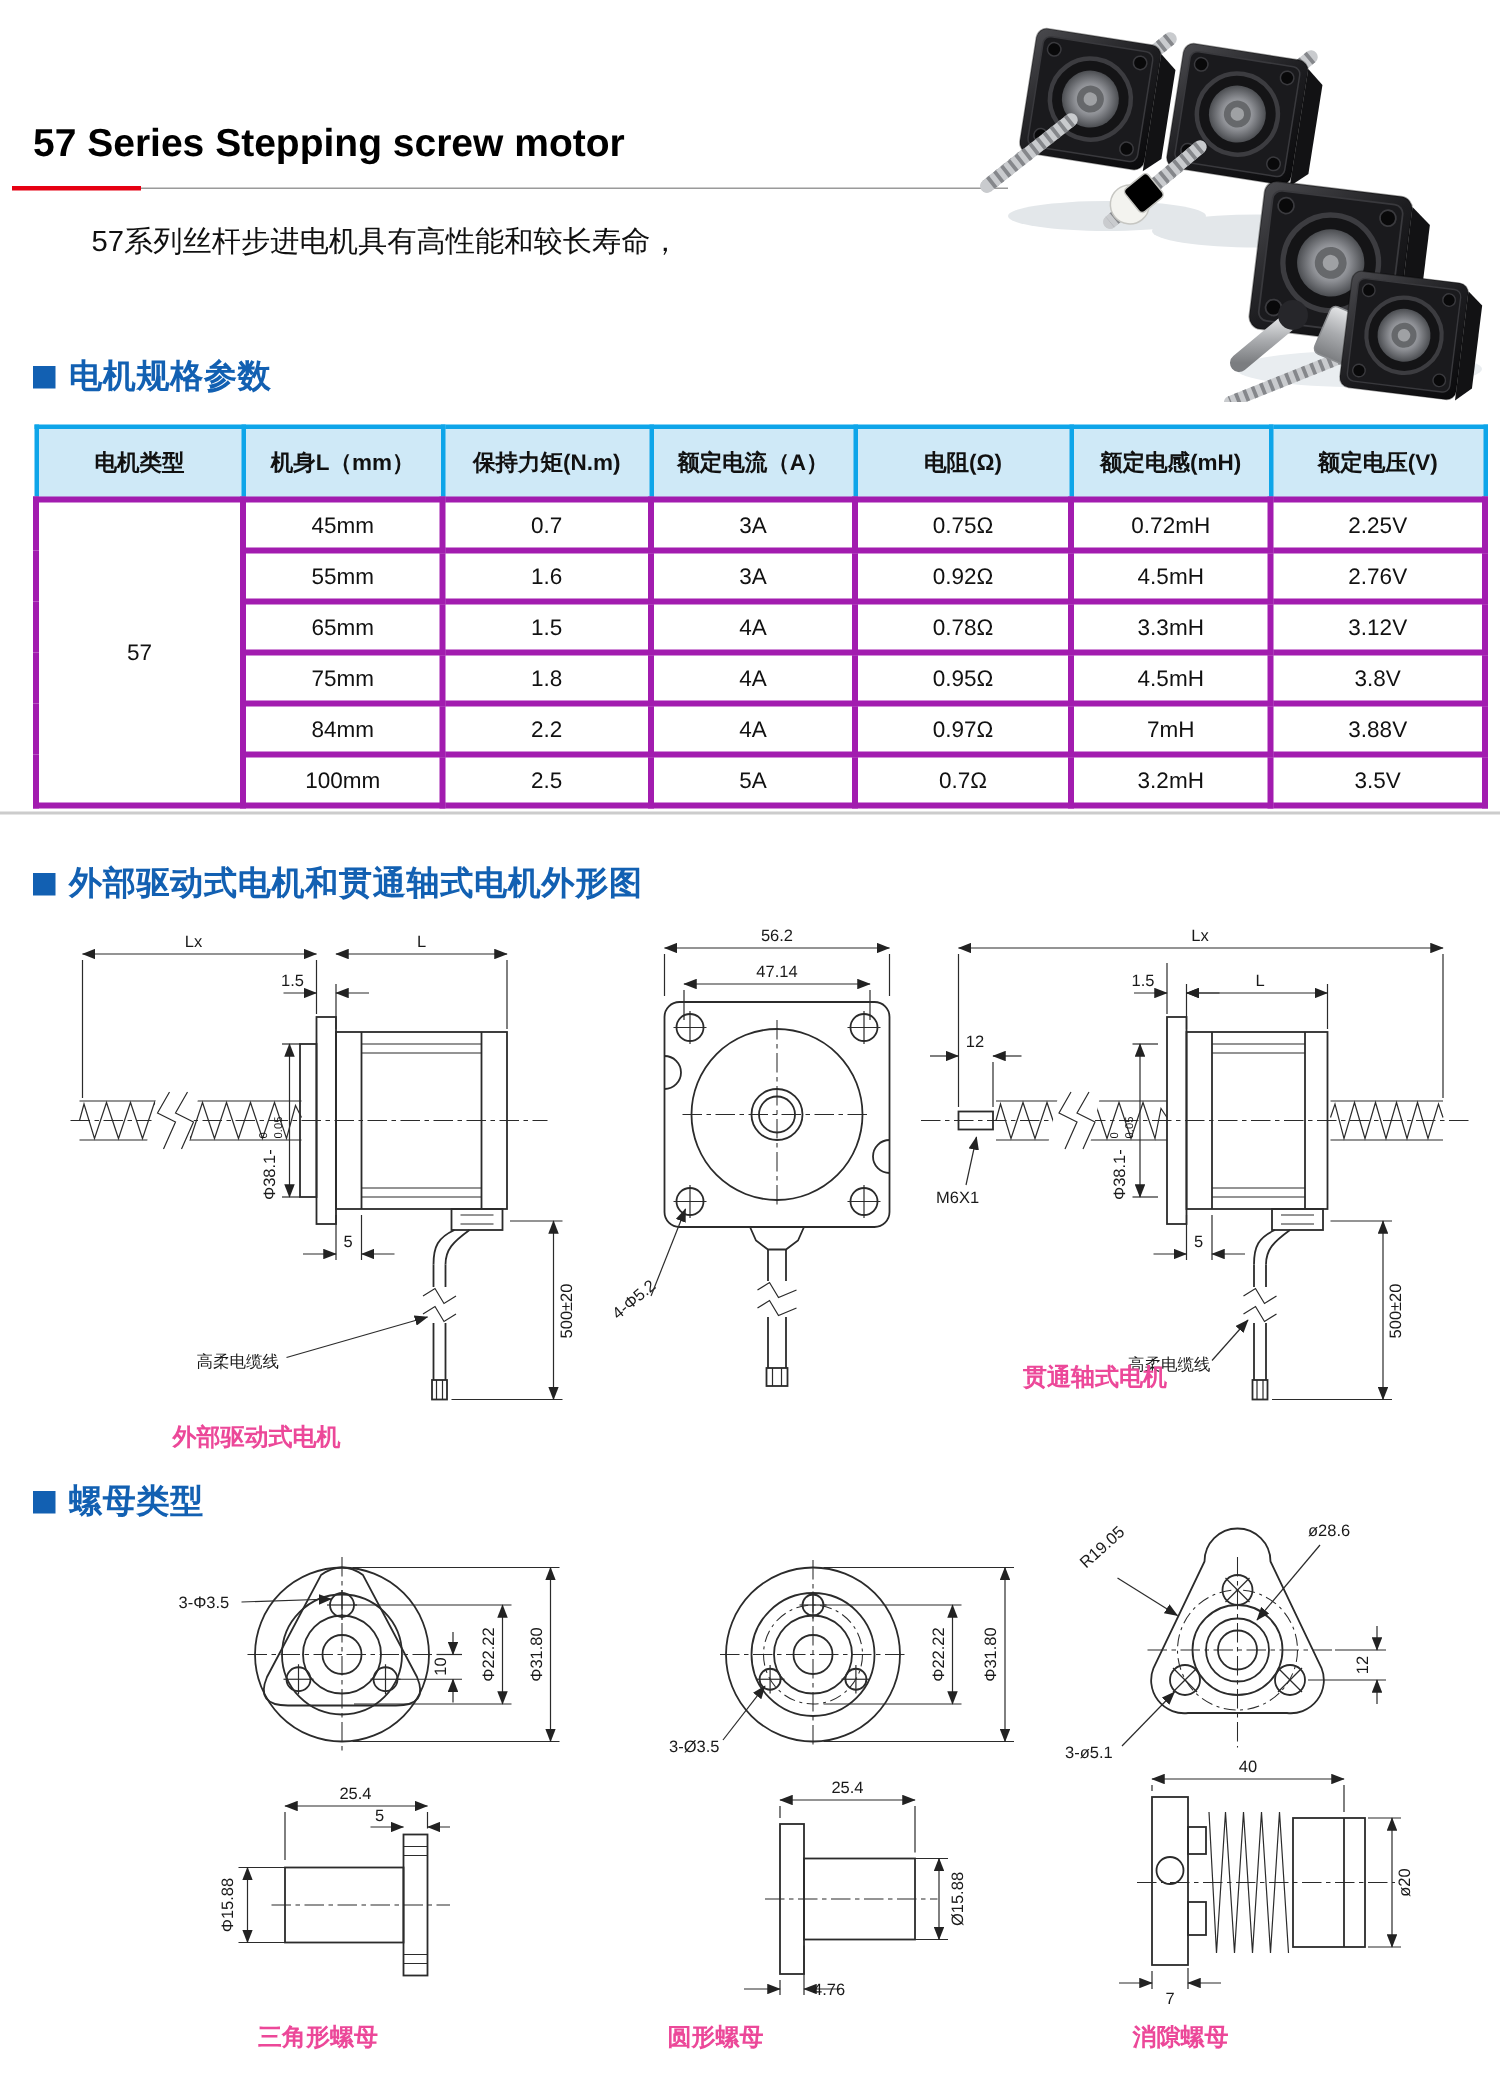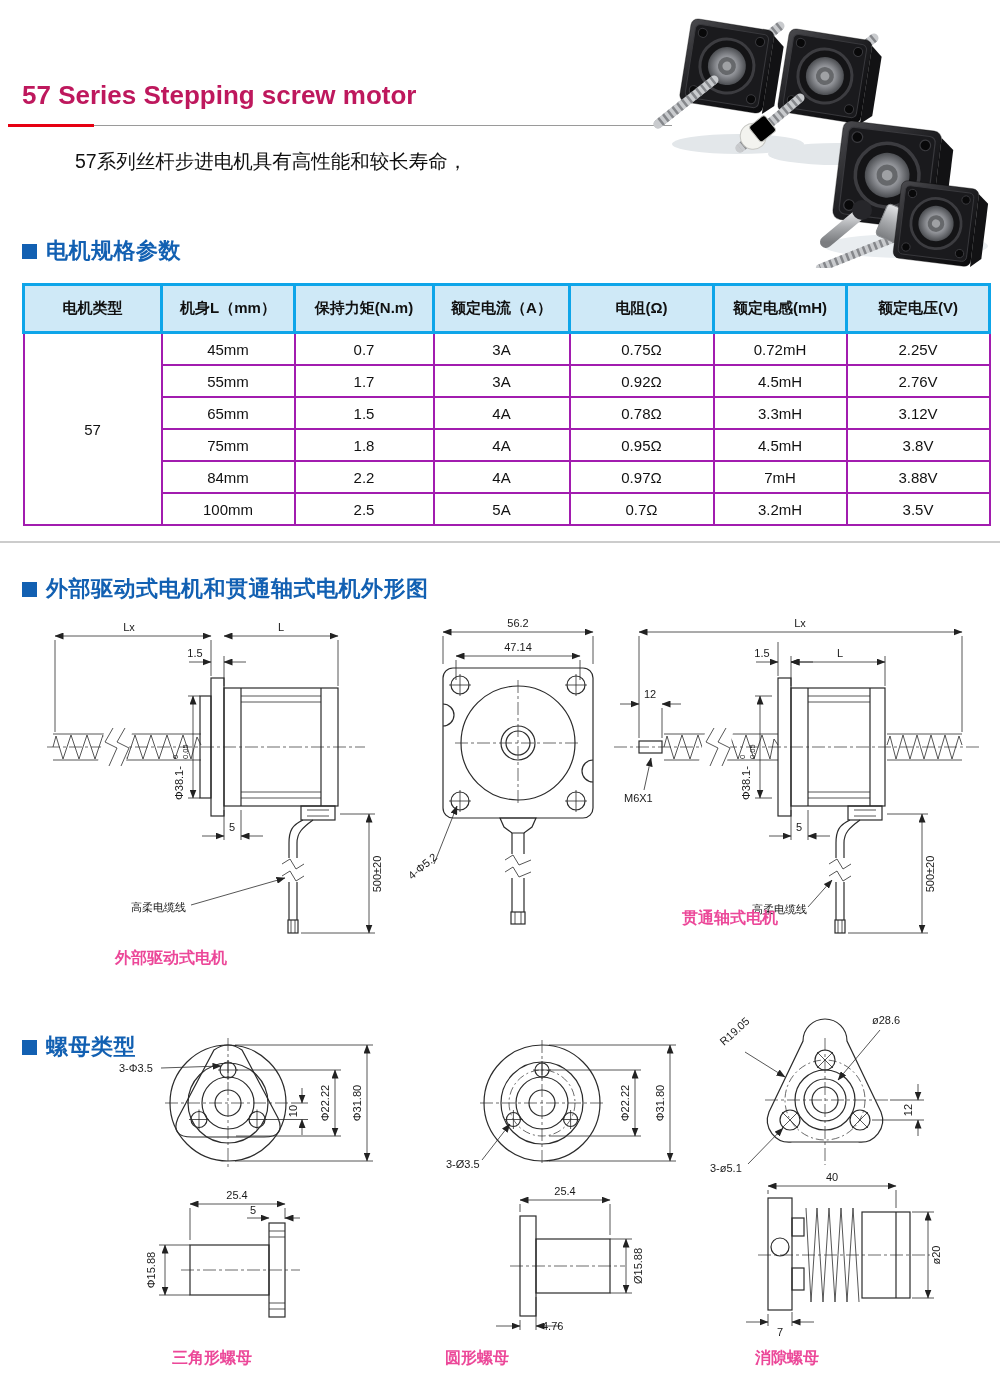--- a/index.html
+++ b/index.html
@@ -1,35 +1,35 @@
 <!DOCTYPE html>
 <html><head>
 <meta charset="utf-8">
 <style>
   html,body{margin:0;padding:0;background:#fff;}
   body{font-family:"Liberation Sans","DejaVu Sans",sans-serif;color:#111;}
   #page{position:relative;width:1000px;height:1387px;background:#fff;overflow:hidden;}
   .abs{position:absolute;}
   .title-zh{left:22px;top:28px;font-size:37px;font-weight:800;color:#1260b2;letter-spacing:1px;}
-  .title-en{left:22px;top:80px;font-size:26px;font-weight:600;color:#be185d;}
+  .title-en{left:22px;top:80px;font-size:26px;font-weight:600;color:#000000;}
   .rule-red{left:8px;top:124px;width:86px;height:3px;background:#e60012;}
   .rule-gray{left:94px;top:125px;width:578px;height:1px;background:#9a9a9a;}
-  .desc{left:36px;top:146px;width:478px;font-size:19.5px;line-height:31px;color:#101010;}
+  .desc{left:22px;top:146px;width:478px;font-size:19.5px;line-height:31px;color:#101010;}
   .desc .ind{text-indent:2em;}
   .sec{display:flex;align-items:center;gap:9px;}
   .sec .sq{width:15px;height:15px;background:#1260b2;flex:0 0 auto;}
   .sec .tx{font-size:22px;font-weight:800;color:#1260b2;letter-spacing:.5px;}
   .sec1{left:22px;top:236px;}
   .sec2{left:22px;top:574px;font-family:Liberation Serif, serif;}
-  .sec3{left:22px;top:986px;margin-top:46px;}
+  .sec3{left:22px;top:986px;}
   .divider{left:0;top:541px;width:1000px;height:2px;background:#cccccc;}
   .tblwrap{left:22px;top:283px;}
   table.spec{border-collapse:collapse;table-layout:fixed;width:966px;border:2px solid #1b1b1b;background:#fff;}
   table.spec th{background:#cfe9f7;border:3px solid #0ea5e9;height:45px;font-size:15px;font-weight:700;text-align:center;padding:0;}
-  table.spec td{border:2px solid #a21caf;height:30px;font-size:15px;text-align:center;padding:0;}
+  table.spec td{border:4px solid #a21caf;height:30px;font-size:15px;text-align:center;padding:0;}
   .cap{font-size:16px;font-weight:700;color:#ec4899;text-align:left;}
   
   svg .ln{stroke:#2b2b2b;stroke-width:1.2;fill:none;}
   svg .th{stroke:#2b2b2b;stroke-width:.8;fill:none;}
   svg .cl{stroke:#2b2b2b;stroke-width:.7;fill:none;stroke-dasharray:13 3 3 3;}
   svg .dd{stroke:#2b2b2b;stroke-width:.7;fill:none;stroke-dasharray:8 3 2 3;}
   svg .wh{fill:#fff;stroke:none;}
   svg text.dl{font-size:11px;fill:#1a1a1a;font-family:"Liberation Sans","DejaVu Sans",sans-serif;}
   svg text.dl.s{font-size:7.5px;}
   svg text.dl.c{text-anchor:middle;}
@@ -155,21 +155,21 @@
           <td rowspan="6">57</td>
           <td>45mm</td>
             <td>0.7</td>
             <td>3A</td>
             <td>0.75Ω</td>
             <td>0.72mH</td>
             <td>2.25V</td>
         </tr>
         <tr>
           <td>55mm</td>
-            <td>1.7</td>
+            <td>1.6</td>
             <td>3A</td>
             <td>0.92Ω</td>
             <td>4.5mH</td>
             <td>2.76V</td>
         </tr>
         <tr>
           <td>65mm</td>
             <td>1.5</td>
             <td>4A</td>
             <td>0.78Ω</td>

